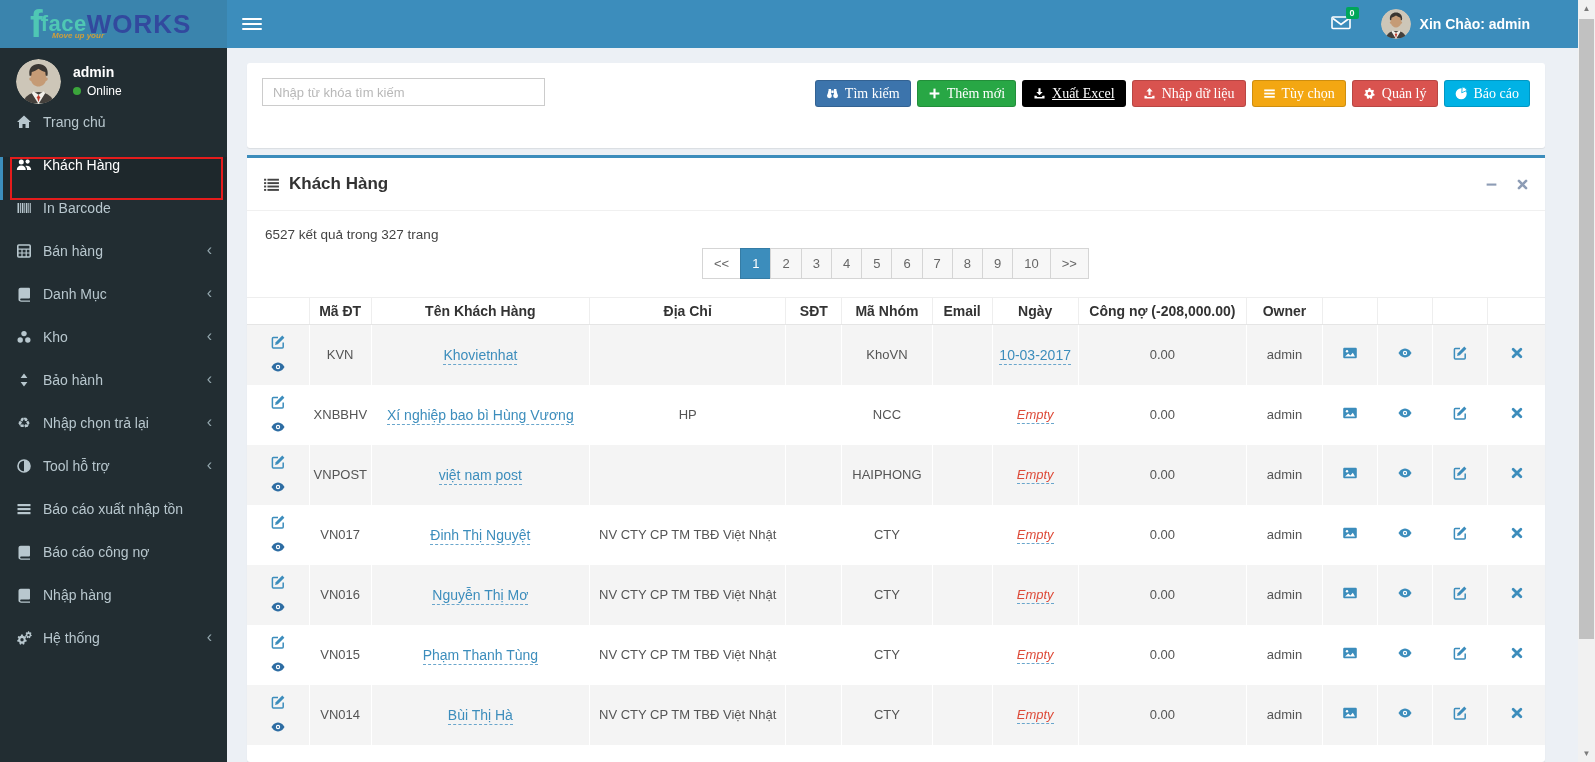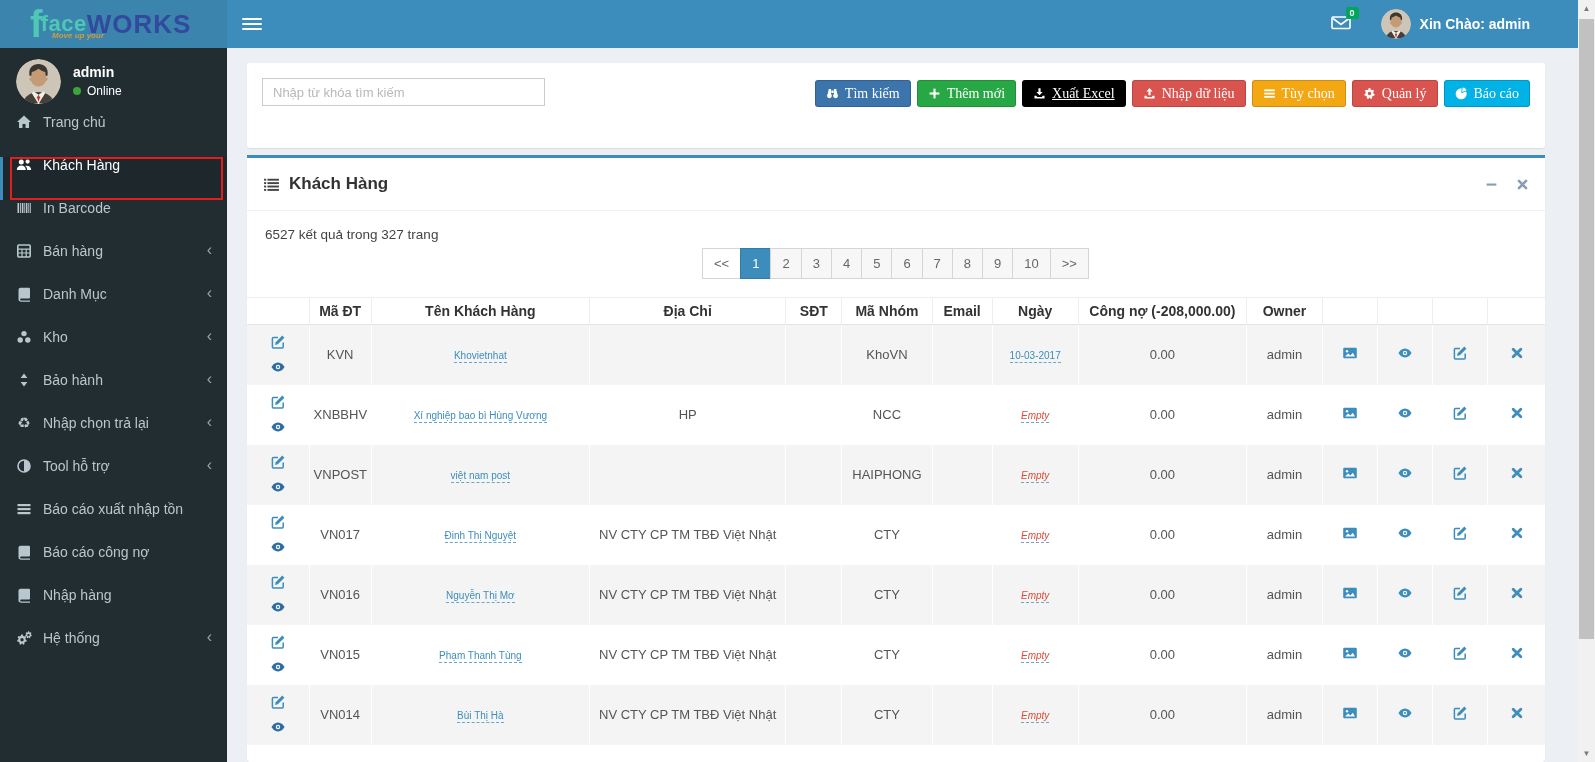--- a/index.html
+++ b/index.html
@@ -74,22 +74,22 @@
   thead th { font-size:14px; font-weight:bold; color:#333; padding:5px 4px; border-top:1px solid #eee; border-bottom:1px solid #e5e5e5; border-left:1px solid #eee; text-align:center; white-space:nowrap; overflow:hidden; }
   thead th:first-child { border-left:none; }
   tbody td { height:60px; text-align:center; vertical-align:middle; border-left:1px solid #fff; padding:0 4px; overflow:hidden; }
   tbody td:first-child { border-left:none; }
   tbody tr.striped { background:#f4f4f4; }
   .stack { display:flex; flex-direction:column; align-items:center; gap:9px; }
   .c-blue { color:#3c8dbc; }
   .c-darkblue { color:#2d6da3; }
   .row-icn { width:16px; height:16px; cursor:pointer; }
   .row-icn-sm { width:14px; height:14px; cursor:pointer; }
-  a.cell-link, span.cell-link { color:#3c8dbc; text-decoration:none; border-bottom:1px dashed #6aa6cc; padding-bottom:1px; cursor:pointer; font-size:10px; }
-  span.empty-link { color:#dd4b39; font-style:italic; border-bottom:1px dashed #6aa6cc; padding-bottom:1px; cursor:pointer; font-size:10px; }
+  a.cell-link, span.cell-link { color:#3c8dbc; text-decoration:none; border-bottom:1px dashed #6aa6cc; padding-bottom:1px; cursor:pointer; font-size:14px; }
+  span.empty-link { color:#dd4b39; font-style:italic; border-bottom:1px dashed #6aa6cc; padding-bottom:1px; cursor:pointer; font-size:13px; }
 
   
   .scrollbar { position:absolute; top:0; right:0; bottom:0; width:17px; background:#f1f1f1; z-index:20; }
   .sb-arrow { position:absolute; left:0; width:17px; height:17px; display:flex; align-items:center; justify-content:center; font-size:8px; color:#7a7a7a; }
   .sb-up { top:0; } .sb-down { bottom:0; }
   .sb-thumb { position:absolute; left:1px; right:1px; top:19px; height:620px; background:#c1c1c1; cursor:pointer; }
 </style>
 </head>
 <body>
 

